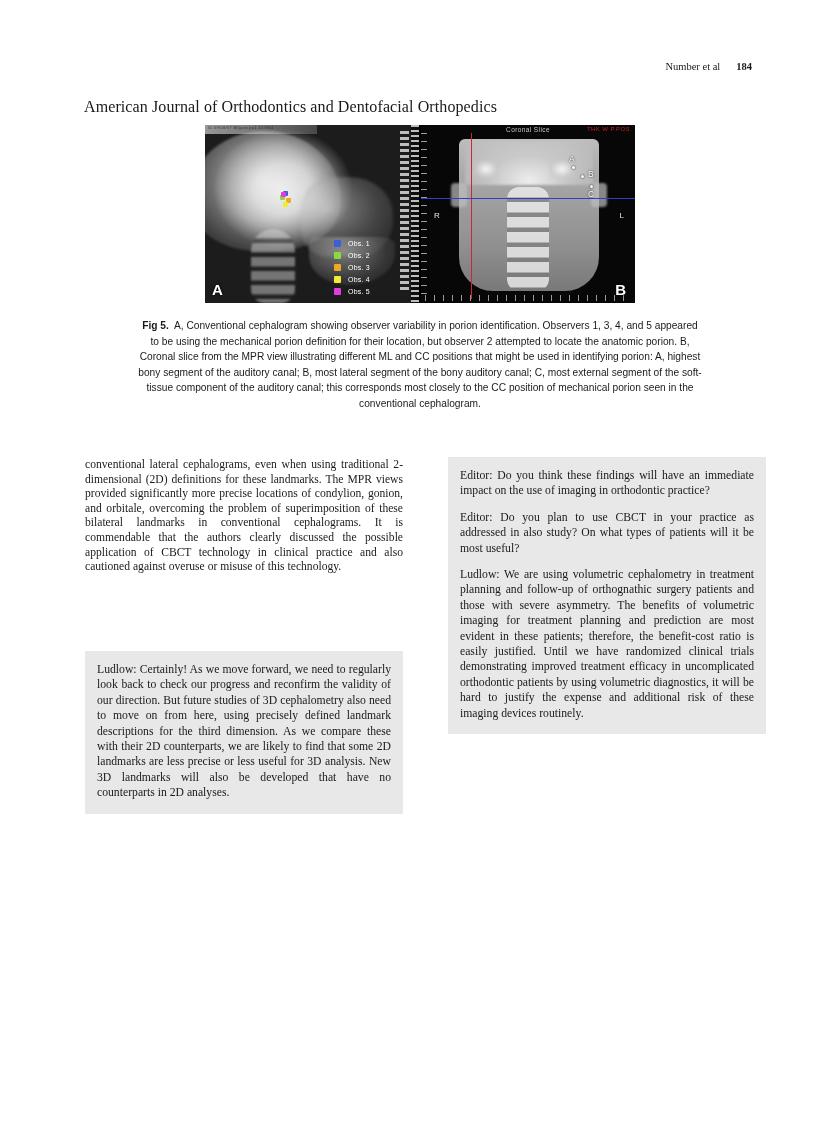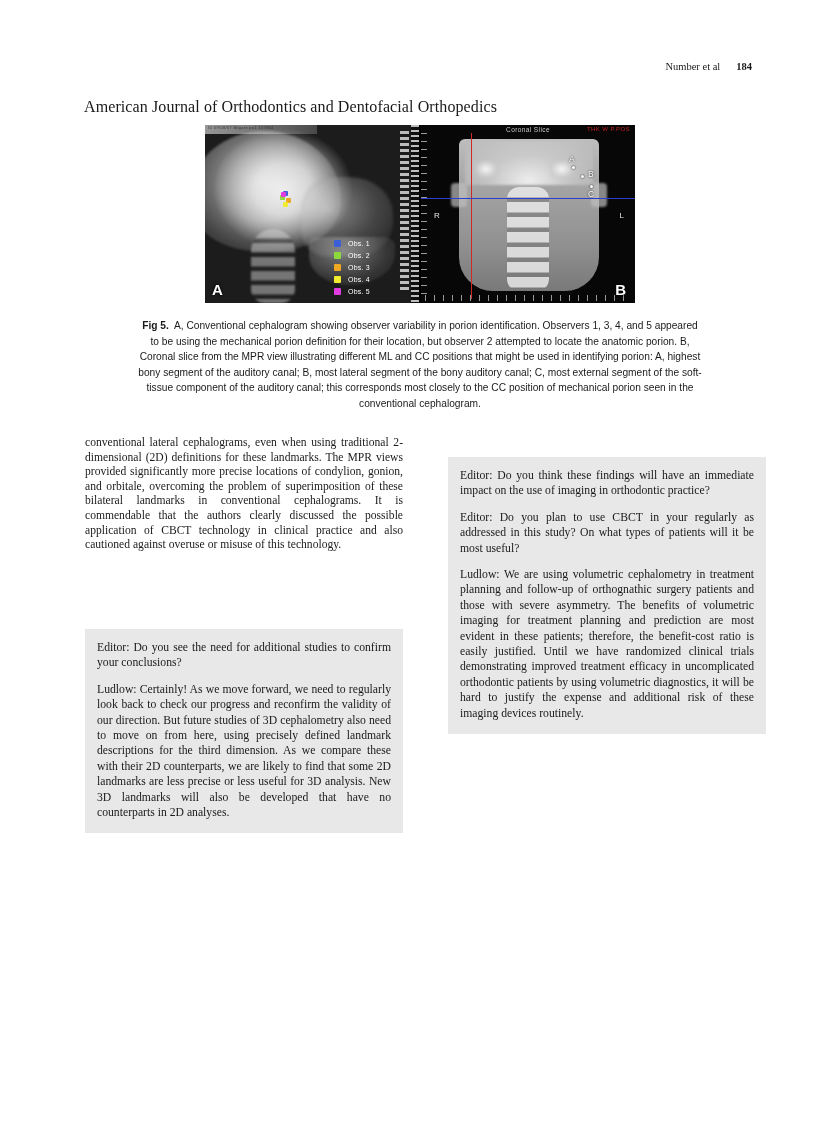--- a/index.html
+++ b/index.html
@@ -303,21 +303,21 @@
     font-family: "Liberation Sans", sans-serif;
     font-size: 10.2px;
     line-height: 15.6px;
     color: #1a1a1a;
     text-align: center;
   }
   #figure-caption b { font-weight: bold; }
 
   
   .col { position: absolute; width: 318px; }
-  #col-left  { left: 85px;  top: 436px; }
+  #col-left  { left: 85px;  top: 458px; }
   #col-right { left: 437px; top: 457px; padding-left: 11px; }
 
   .body-par {
     font-size: 11.6px;
     line-height: 14.6px;
     text-align: justify;
     text-justify: inter-word;
     margin: 0 0 0 0;
     hyphens: manual;
   }
@@ -440,25 +440,24 @@
   <span>A, Conventional cephalogram showing observer variability in porion identification. Observers 1, 3, 4, and 5 appeared to be using the mechanical porion definition for their location, but observer 2 attempted to locate the anatomic porion. B, Coronal slice from the MPR view illustrating different ML and CC positions that might be used in identifying porion: A, highest bony segment of the auditory canal; B, most lateral segment of the bony auditory canal; C, most external segment of the soft-tissue component of the auditory canal; this corresponds most closely to the CC position of mechanical porion seen in the conventional cephalogram.</span>
 </div>
 
 <div class="col" id="col-left">
   <div id="left-body-wrap">
     <p class="body-par">conventional lateral cephalograms, even when using traditional 2-dimensional (2D) definitions for these landmarks. The MPR views provided significantly more precise locations of condylion, gonion, and orbitale, overcoming the problem of superimposition of these bilateral landmarks in conventional cephalograms. It is commendable that the authors clearly discussed the possible application of CBCT technology in clinical practice and also cautioned against overuse or misuse of this technology.</p>
   </div>
 
   <div id="left-qa-wrap">
     <div class="qa-box">
-      <p class="qa-par">Editor: Do you see the need for additional studies to confirm your conclusions?</p>
       <p class="qa-par">Ludlow: Certainly! As we move forward, we need to regularly look back to check our progress and reconfirm the validity of our direction. But future studies of 3D cephalometry also need to move on from here, using precisely defined landmark descriptions for the third dimension. As we compare these with their 2D counterparts, we are likely to find that some 2D landmarks are less precise or less useful for 3D analysis. New 3D landmarks will also be developed that have no counterparts in 2D analyses.</p>
     </div>
   </div>
 </div>
 
 <div class="col" id="col-right">
   <div class="qa-box">
     <p class="qa-par">Editor: Do you think these findings will have an immediate impact on the use of imaging in orthodontic practice?</p>
-    <p class="qa-par">Editor: Do you plan to use CBCT in your regularly as addressed in this study? On what types of patients will it be most useful?</p>
+    <p class="qa-par">Editor: Do you plan to use CBCT in your practice as addressed in also study? On what types of patients will it be most useful?</p>
     <p class="qa-par">Ludlow: We are using volumetric cephalometry in treatment planning and follow-up of orthognathic surgery patients and those with severe asymmetry. The benefits of volumetric imaging for treatment planning and prediction are most evident in these patients; therefore, the benefit-cost ratio is easily justified. Until we have randomized clinical trials demonstrating improved treatment efficacy in uncomplicated orthodontic patients by using volumetric diagnostics, it will be hard to justify the expense and additional risk of these imaging devices routinely.</p>
   </div>
 </div>
 
 </body></html>

